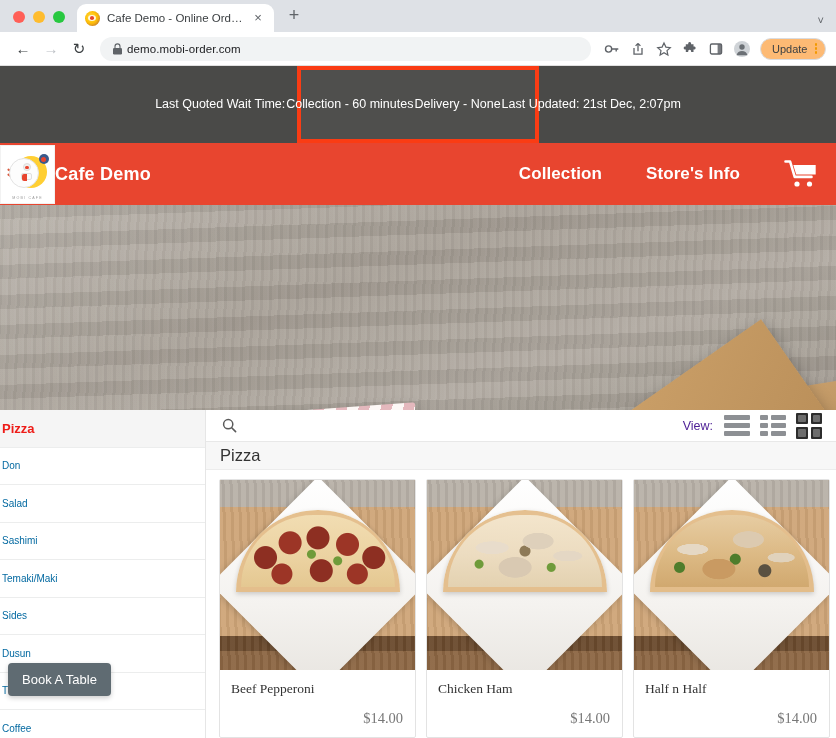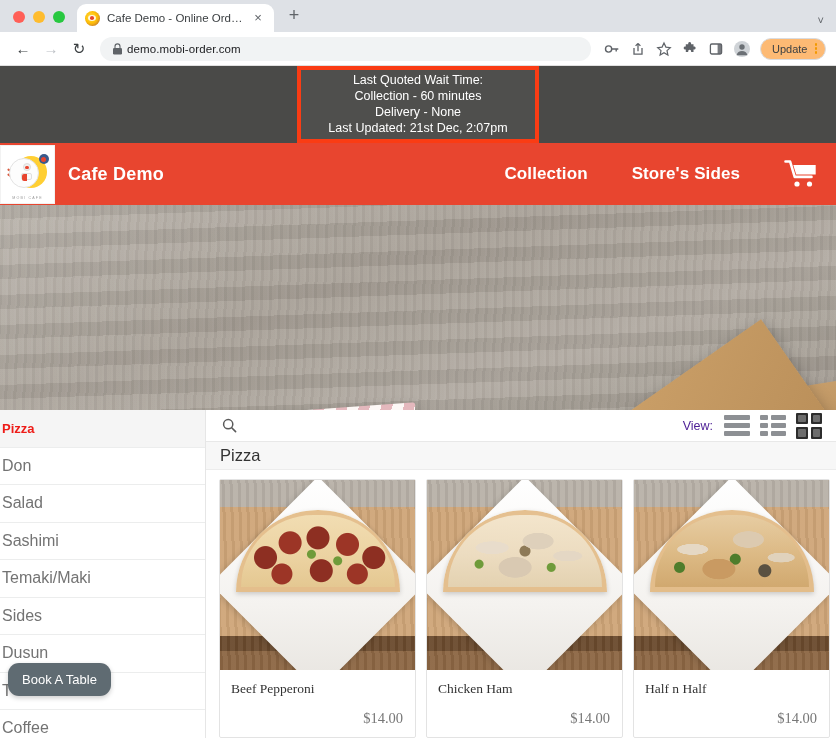--- a/index.html
+++ b/index.html
@@ -89,21 +89,21 @@
   .page { width: 836px; height: 672px; position: relative; overflow: hidden; }
 
   
   .notice-strip {
     height: 77px; background: #4a4a48; position: relative;
     display: flex; align-items: center; justify-content: center;
   }
   .notice-box {
     border: 4px solid #fa3c14; background: #4f4f4d;
     width: 242px; height: 77px;
-    display: flex; flex-direction: column; align-items: center;
+    display: flex; flex-direction: row; align-items: center;
     justify-content: center; gap: 1px;
   }
   .notice-line { color: #fff; font-size: 12.5px; line-height: 15px; white-space: nowrap; }
 
   
   .site-header {
     height: 62px; background: #e8452f; display: flex; align-items: center;
     position: relative;
   }
   .logo-box {
@@ -149,21 +149,21 @@
   }
   .logo-badge::after {
     content:""; position:absolute; left:2.5px; top:2.5px; width:5px; height:5px;
     border-radius:50%; background:#e8452f;
   }
   .logo-caption {
     position: absolute; bottom: 3px; left: 0; right: 0; text-align: center;
     font-size: 3.6px; letter-spacing: 1.2px; color: #9a9a9a;
   }
   .brand {
-    color: #fff; font-size: 18px; font-weight: bold; margin-left: 13px;
+    color: #fff; font-size: 18px; font-weight: bold; 
     letter-spacing: .2px;
   }
   .site-nav { margin-left: auto; display: flex; align-items: center; }
   .nav-link {
     color: #fff; font-size: 17px; font-weight: bold; letter-spacing: .1px;
     padding: 0 22px;
   }
   .cart-wrap { padding: 0 18px 0 22px; display: flex; align-items: center; }
 
   
@@ -206,27 +206,27 @@
   }
 
   
   .content { display: flex; height: 328px; }
   .sidebar {
     width: 206px; flex: 0 0 206px; background: #fff;
     border-right: 1px solid #e6e6e6; position: relative;
   }
   .cat {
     height: 37.5px; display: flex; align-items: center; padding-left: 2px;
-    border-bottom: 1px solid #eceded; font-size: 16px; color: #737373;
+    border-bottom: 1px solid #eceded; font-size: 10px; color: #0369a1;
   }
   .cat.active { background: #f5f5f5; color: #ee1c18; font-weight: bold; font-size: 13px; }
   .book-table {
     position: absolute; left: 8px; bottom: 42px;
     background: #5f6b72; color: #fff; font-size: 13px;
-    padding: 9px 14px; border-radius: 11px; box-shadow: 0 2px 5px rgba(0,0,0,.2);
+    padding: 9px 14px; border-radius: 4px; box-shadow: 0 2px 5px rgba(0,0,0,.2);
     white-space: nowrap;
   }
 
   .main { flex: 1; background: #fff; display: flex; flex-direction: column; }
   .searchbar {
     height: 39px; display: flex; align-items: center; padding: 0 14px 0 16px;
     border-bottom: 1px solid #e8e8e8; background: #fff;
   }
   .search-input-wrap { display: flex; align-items: center; gap: 11px; flex: 1; }
   .search-ph { font-size: 13.5px; color: #b3b3b3; }
@@ -408,21 +408,21 @@
         <span class="logo-plate"></span>
         <span class="logo-sushi1"></span>
         <span class="logo-sushi2"></span>
         <span class="logo-badge"></span>
       </div>
       <div class="logo-caption">MOBI CAFE</div>
     </div>
     <div class="brand">Cafe Demo</div>
     <div class="site-nav">
       <a class="nav-link">Collection</a>
-      <a class="nav-link">Store's Sides</a>
+      <a class="nav-link">Store's Info</a>
       <div class="cart-wrap">
         <svg width="34" height="30" viewBox="0 0 34 30">
           <path d="M1.5 2.5h4.6l4.6 15.4h16.8" fill="none" stroke="#fff" stroke-width="2.6" stroke-linecap="round" stroke-linejoin="round"></path>
           <path d="M9.3 6h22.4v9.6H12.2z" fill="#fff"></path>
           <circle cx="13" cy="25" r="2.6" fill="#fff"></circle>
           <circle cx="25.5" cy="25" r="2.6" fill="#fff"></circle>
         </svg>
       </div>
     </div>
   </div>

